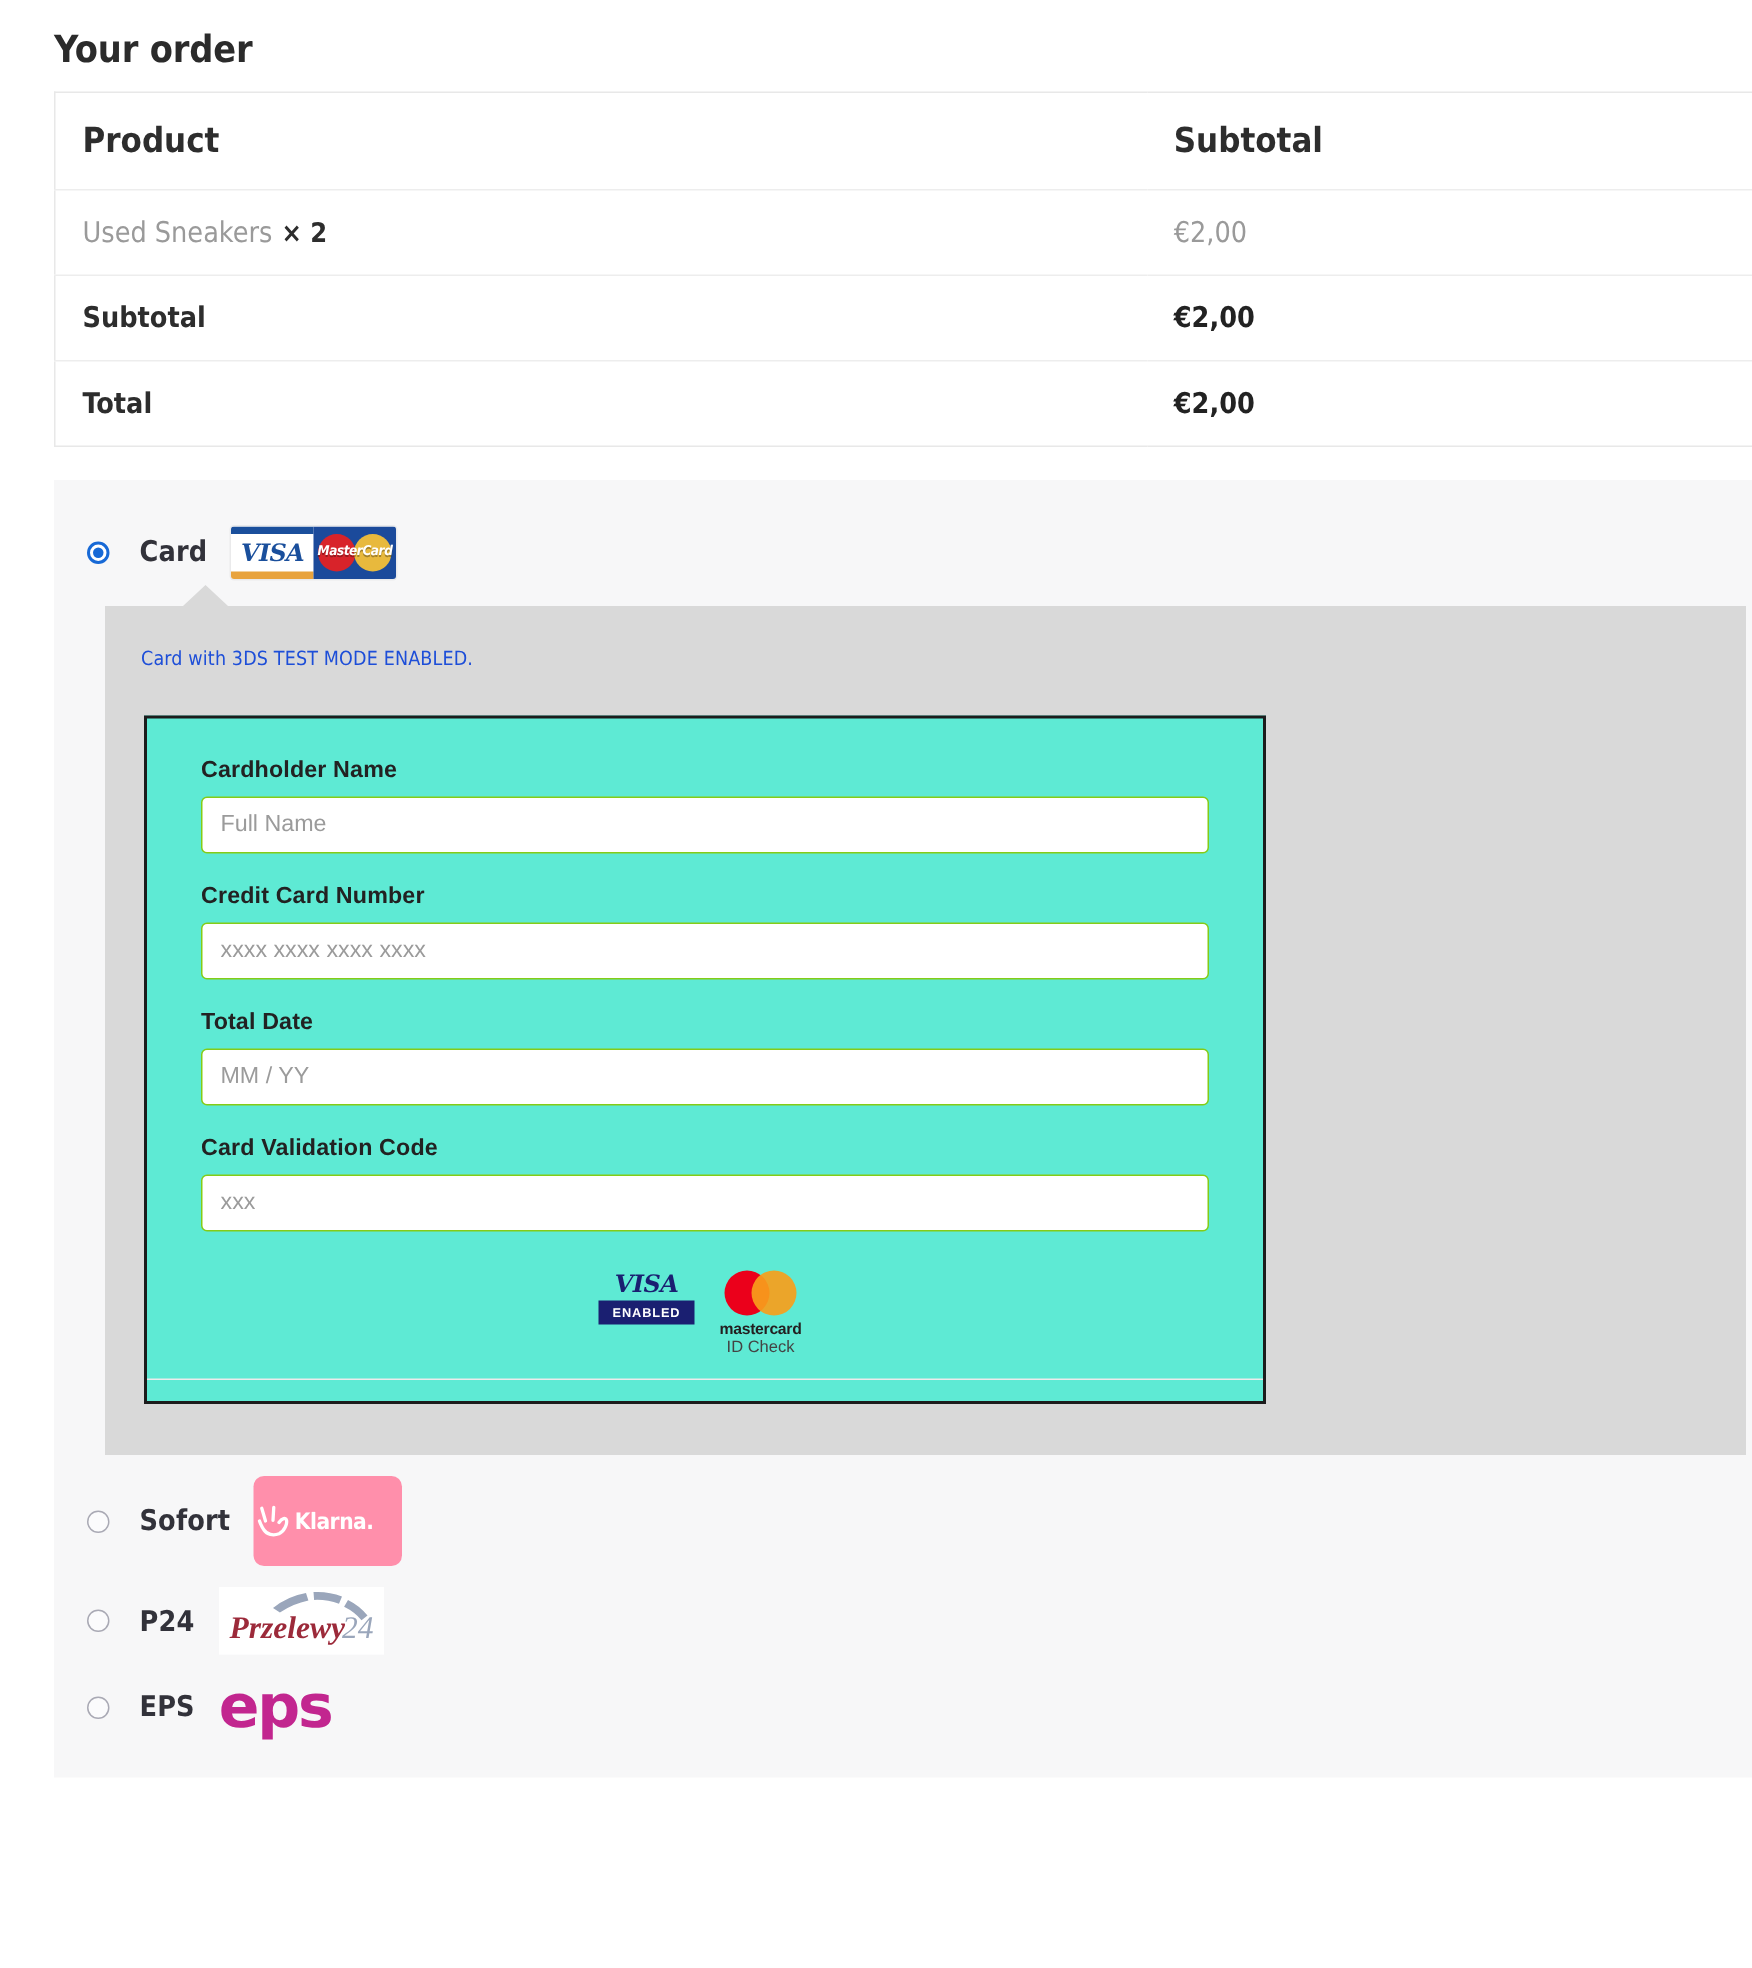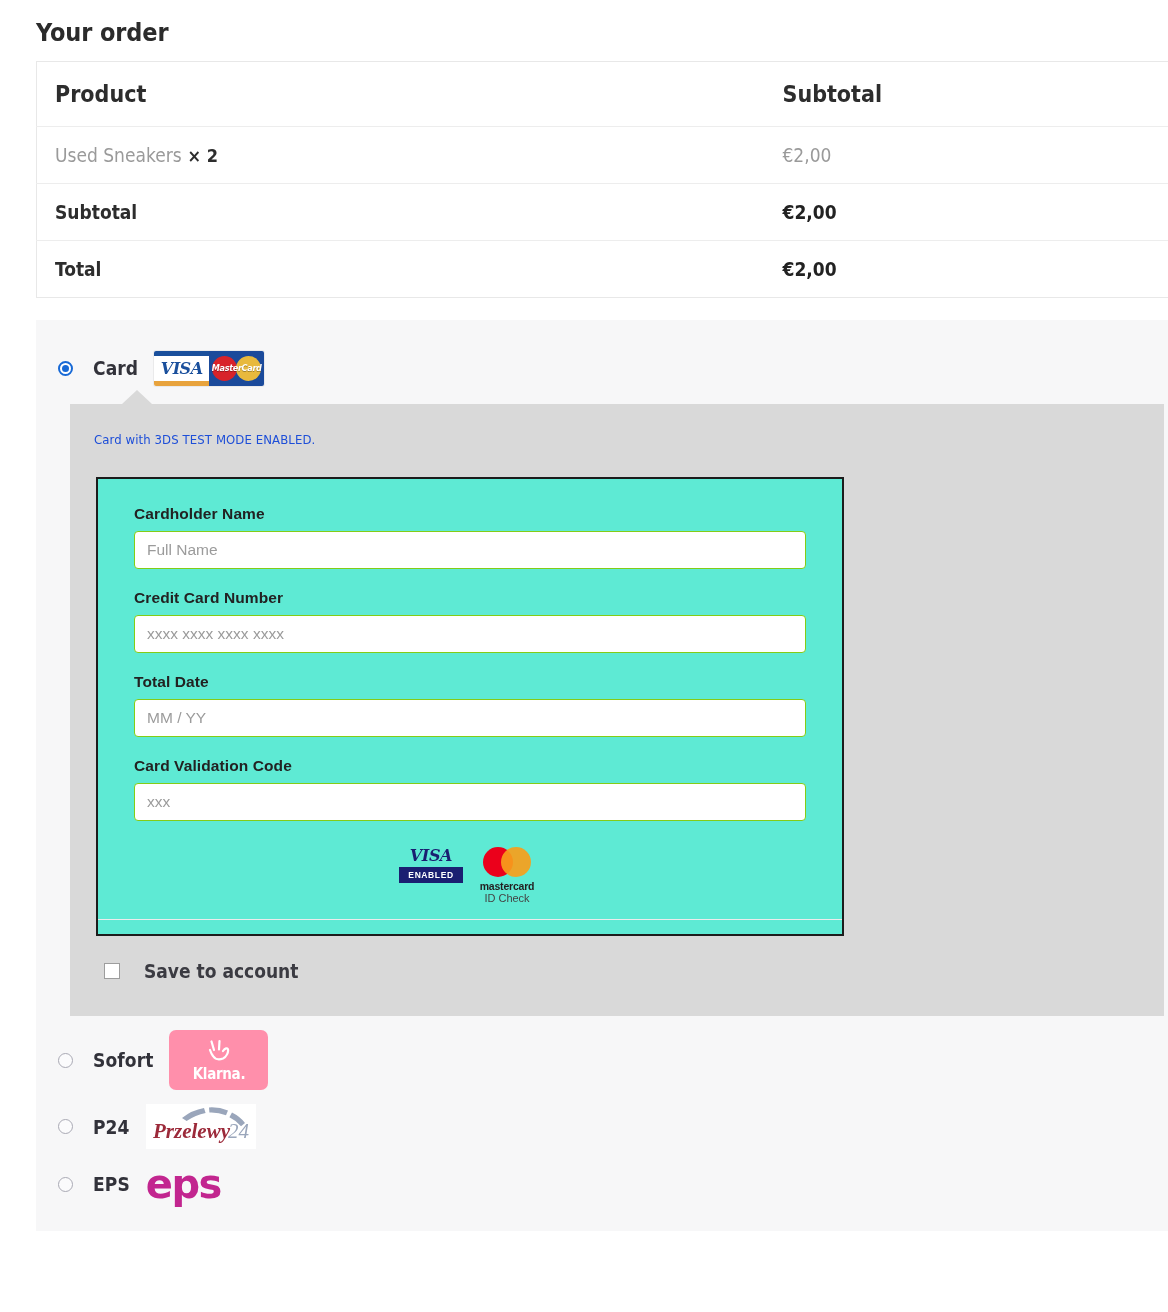--- a/index.html
+++ b/index.html
@@ -175,22 +175,22 @@
     color: #ffffff;
     text-shadow: 0 1px 0 rgba(0,0,0,.3);
     letter-spacing: -0.3px;
     white-space: nowrap;
   }
 
   .logo-klarna {
     width: 99px; height: 60px;
     background: #ff8fab;
     border-radius: 7px;
-    display: flex; flex-direction: column;
-    align-items: center; justify-content: center;
+    display: flex; flex-direction: row;
+    align-items: center; justify-content: flex-start;
     gap: 1px;
   }
   .klarna-hand { line-height: 1; }
   .logo-klarna .k-txt {
     color: #ffffff;
     font-weight: bold;
     font-size: 15px;
     letter-spacing: -0.3px;
   }
 
@@ -448,24 +448,20 @@
             <span class="bmi-circles">
               <span class="mc-c mc-red"></span>
               <span class="mc-c mc-yell"></span>
             </span>
             <span class="bmi-name">mastercard</span>
             <span class="bmi-sub">ID Check</span>
           </span>
         </div>
       </div>
 
-      <div class="save-row">
-        <span class="checkbox"></span>
-        <span class="save-label">Save to account</span>
-      </div>
     </div>
 
     <div class="pm-row spaced">
       <span class="radio"></span>
       <span class="pm-label">Sofort</span>
       <span class="logo-klarna">
         <span class="klarna-hand">
           <svg width="26" height="24" viewBox="0 0 26 24" aria-hidden="true">
             <g fill="none" stroke="#ffffff" stroke-width="2.2" stroke-linecap="round" stroke-linejoin="round">
               <path d="M8 13 L5.5 4.5"></path>

